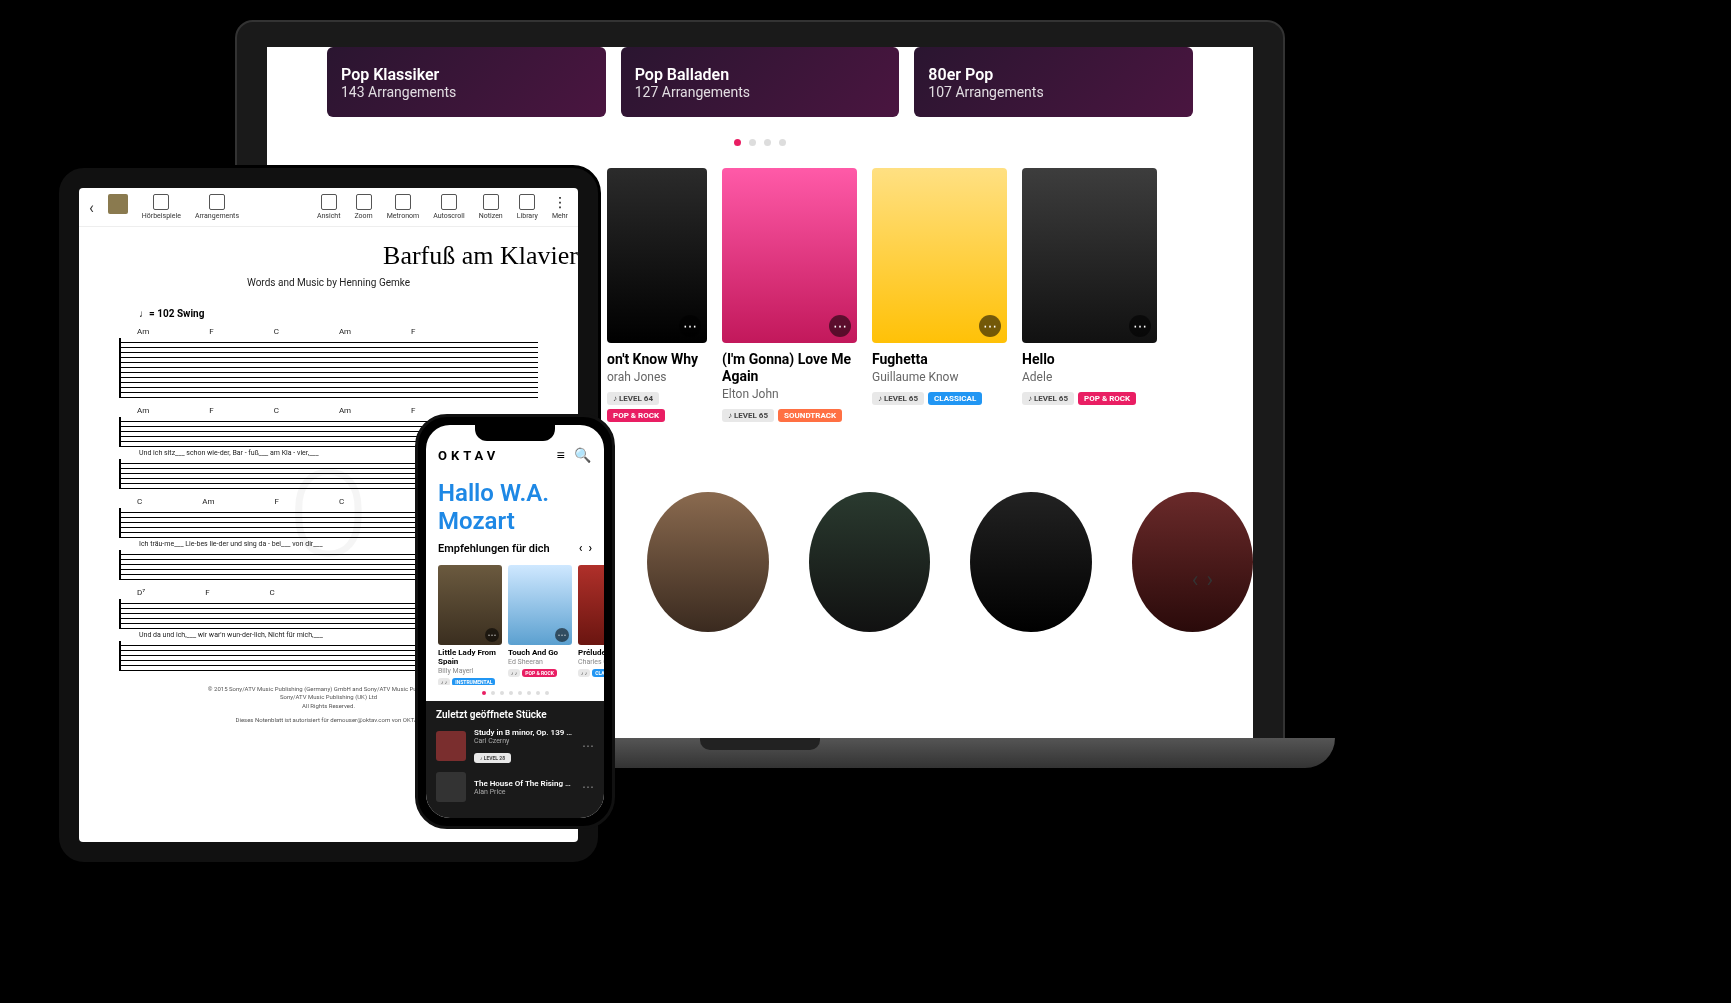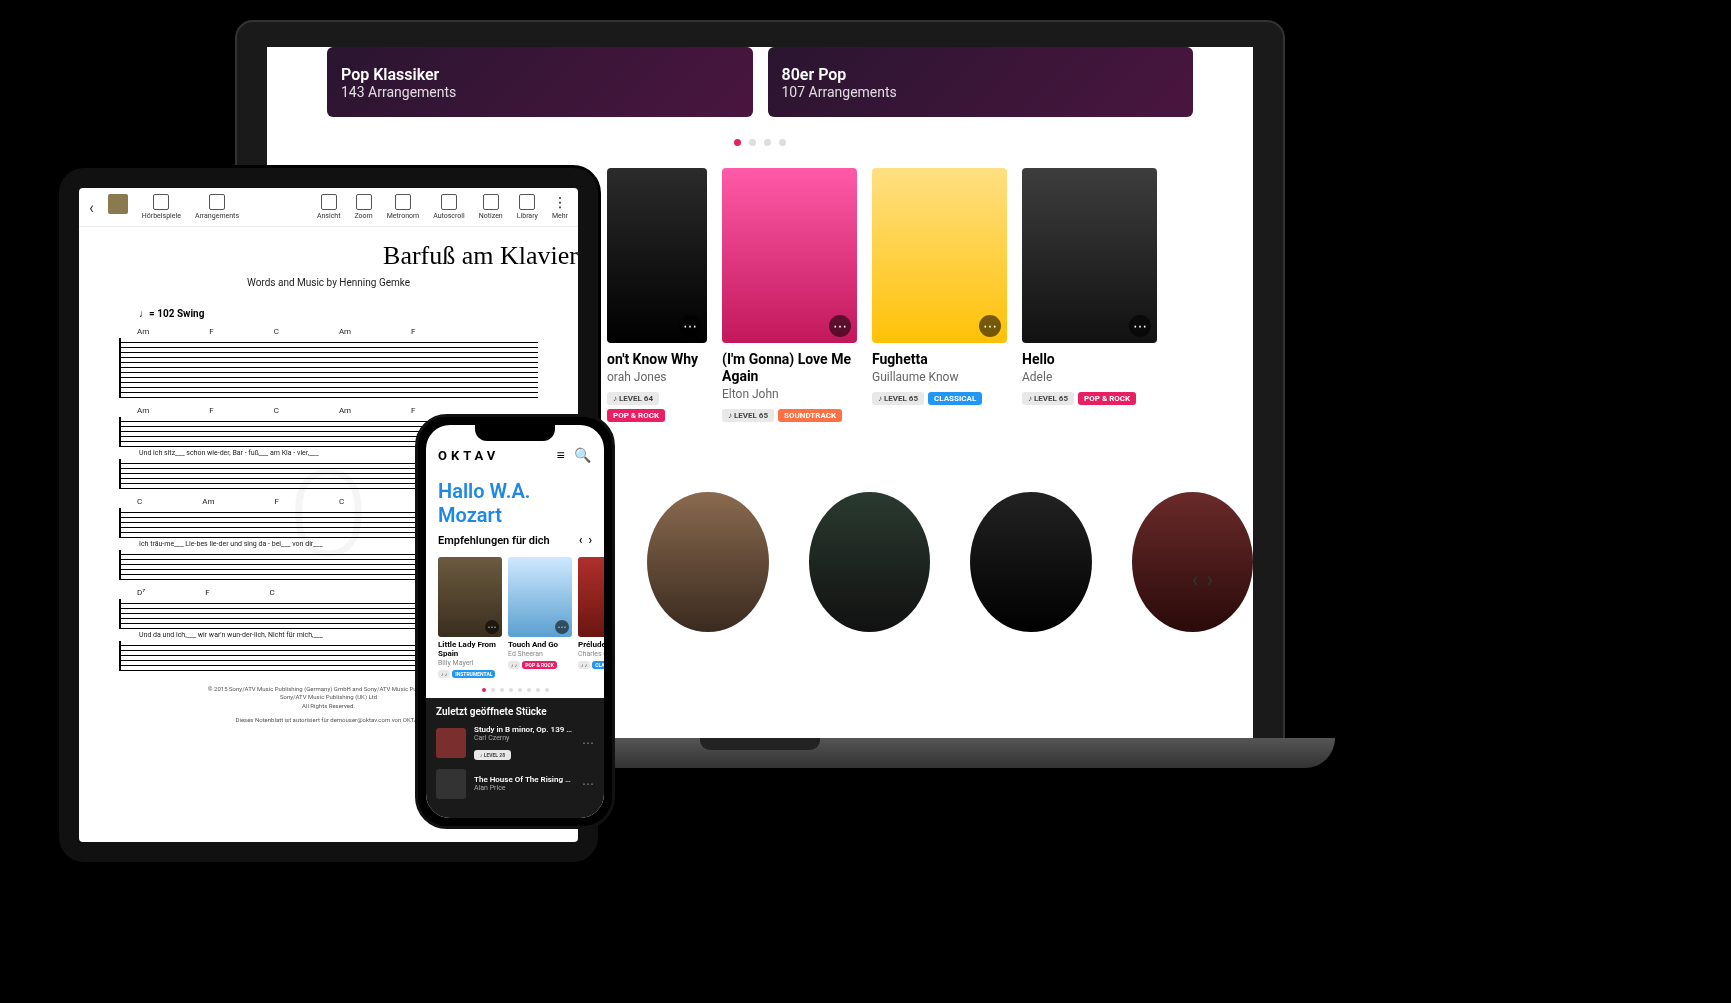--- a/index.html
+++ b/index.html
@@ -66,21 +66,21 @@
 .watermark { position:absolute; left:50%; top:50%; transform:translate(-50%,-50%); font-size:120px; color:rgba(0,0,0,.04); font-weight:300; }
 .copyright { text-align:center; font-size:6px; color:#555; margin-top:14px; line-height:1.4; }
 
 
 .phone { position:absolute; left:415px; top:414px; width:200px; height:415px; background:#000; border:3px solid #111; border-radius:32px; padding:8px; }
 .phone-notch { position:absolute; left:50%; top:6px; transform:translateX(-50%); width:80px; height:18px; background:#000; border-radius:0 0 12px 12px; z-index:5; }
 .phone-screen { background:#fff; width:100%; height:100%; border-radius:24px; overflow:hidden; position:relative; display:flex; flex-direction:column; }
 .ph-header { display:flex; align-items:flex-end; padding:22px 12px 8px; }
 .ph-logo { font-size:13px; font-weight:700; letter-spacing:4px; }
 .ph-icons { margin-left:auto; display:flex; gap:10px; font-size:14px; }
-.ph-greet { font-size:20px; font-weight:600; color:#1e88e5; padding:8px 12px 2px; }
+.ph-greet { font-size:24px; font-weight:600; color:#1e88e5; padding:8px 12px 2px; }
 .ph-sect { display:flex; align-items:center; padding:4px 12px; font-size:11px; font-weight:600; }
 .ph-sect .arrows { margin-left:auto; display:flex; gap:6px; font-size:12px; }
 .ph-cards { display:flex; gap:6px; padding:6px 0 4px 12px; overflow:hidden; }
 .ph-card { width:64px; flex-shrink:0; }
 .ph-cover { width:64px; height:80px; border-radius:3px; position:relative; }
 .ph-cover .more-btn { position:absolute; right:3px; bottom:3px; width:14px; height:14px; border-radius:50%; background:rgba(0,0,0,.55); color:#fff; font-size:9px; line-height:14px; text-align:center; }
 .ph-title { font-size:8px; font-weight:700; margin-top:4px; line-height:1.1; }
 .ph-artist { font-size:7px; color:#888; }
 .ph-tags { display:flex; gap:2px; margin-top:3px; }
 .ph-tags .tag { font-size:5px; padding:1px 3px; }
@@ -106,20 +106,24 @@
 <div class="laptop">
   <div class="laptop-frame">
     <div class="laptop-screen">
 
       <div class="cat-row">
         <div class="cat-card">
           <div class="cat-title">Pop Klassiker</div>
           <div class="cat-sub">143 Arrangements</div>
         </div>
         <div class="cat-card">
+          <div class="cat-title">Pop Balladen</div>
+          <div class="cat-sub">127 Arrangements</div>
+        </div>
+        <div class="cat-card">
           <div class="cat-title">80er Pop</div>
           <div class="cat-sub">107 Arrangements</div>
         </div>
       </div>
 
       <div class="dots">
         <span class="dot active"></span>
         <span class="dot"></span>
         <span class="dot"></span>
         <span class="dot"></span>

